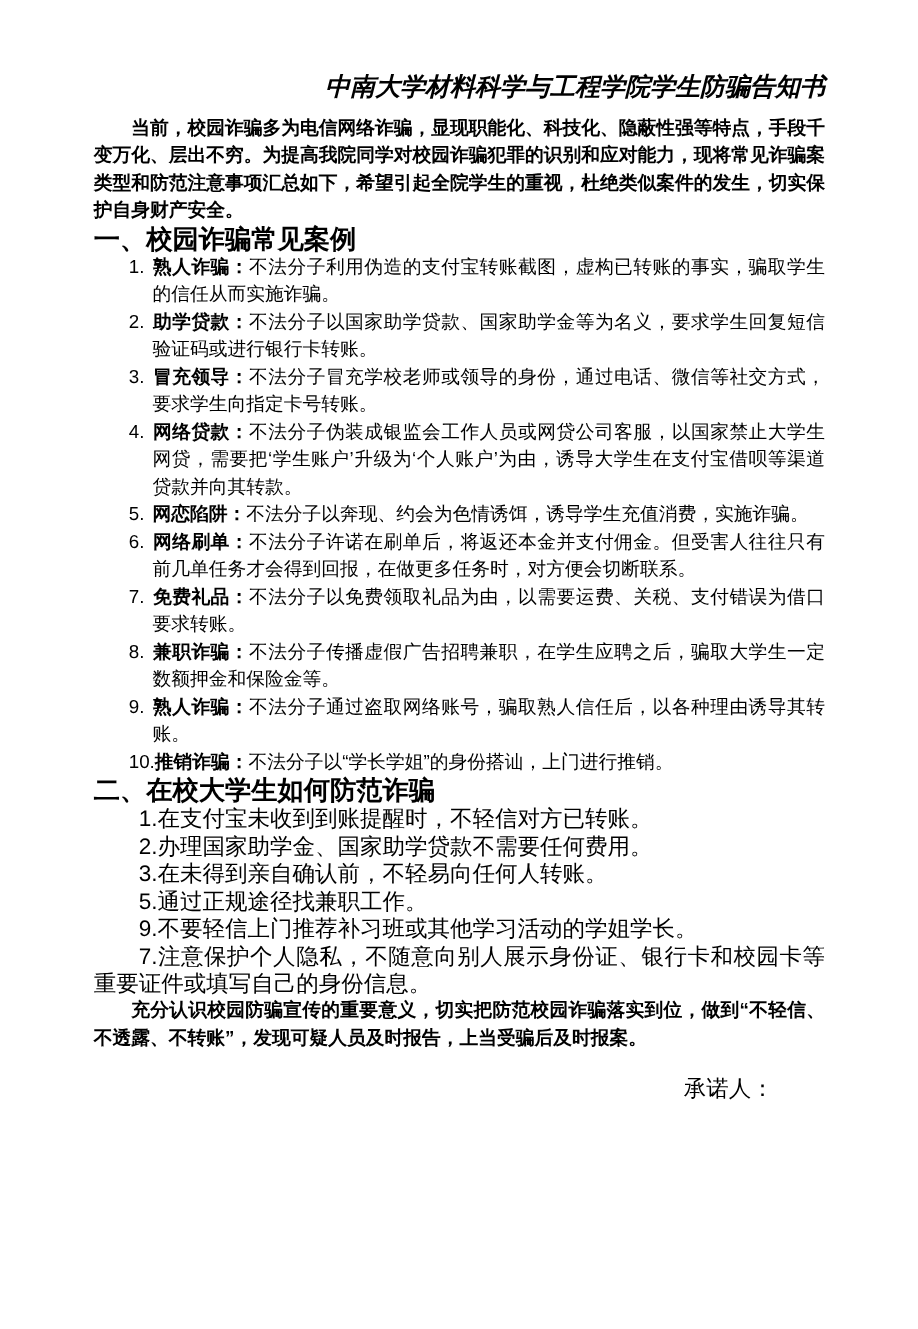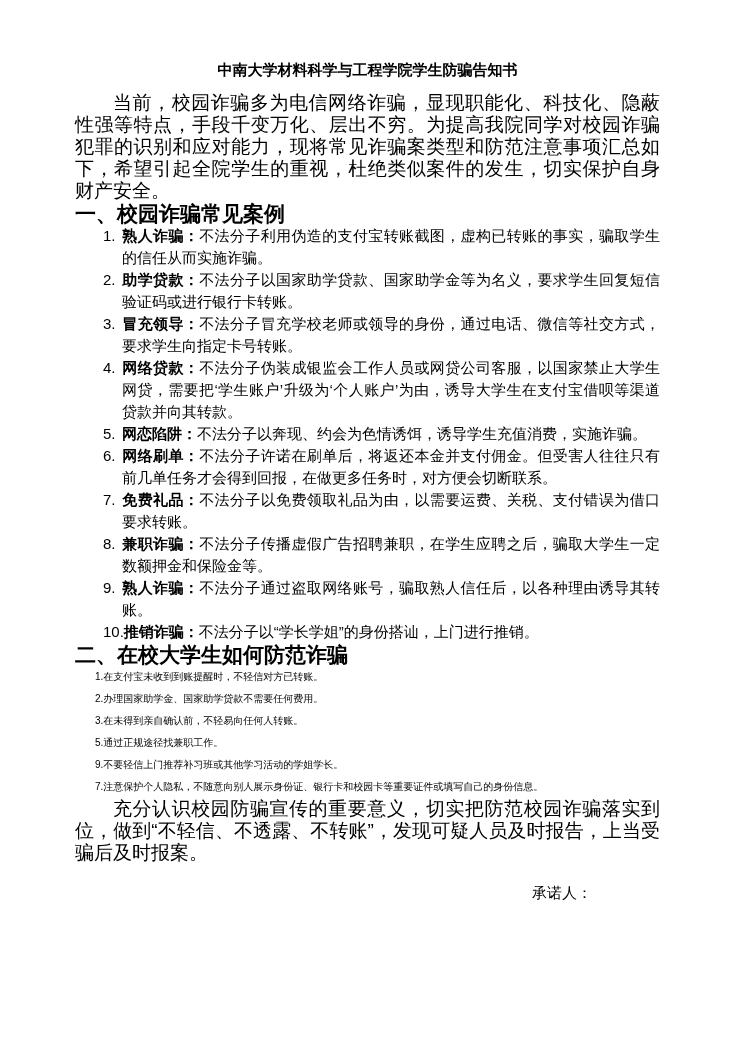--- a/index.html
+++ b/index.html
@@ -15,32 +15,34 @@
     font-family: "Liberation Sans", "DejaVu Sans", sans-serif;
   }
   .page {
     box-sizing: border-box;
     width: 734px;
     height: 1063px;
     padding: 56px 74px 0 75px;
     background: #ffffff;
   }
   .doc-title {
-    font-size: 15px;
+    font-size: 20px;
     font-weight: bold;
-    text-align: center;
+    text-align: right;
     line-height: 28px;
     margin: 0 0 8px 0;
+    font-style: italic;
   }
   .para {
-    font-size: 19px;
+    font-size: 15px;
     line-height: 22px;
     text-indent: 2em;
     margin: 0;
     text-align: justify;
+    font-weight: bold;
   }
   .sec-heading {
     font-size: 21px;
     font-weight: bold;
     line-height: 23px;
     margin: 0;
   }
   .case-list {
     margin: 0;
     padding: 0;
@@ -55,40 +57,40 @@
   }
   .case-num {
     display: inline-block;
     min-width: 19px;
     text-indent: 0;
   }
   .case-term {
     font-weight: bold;
   }
   .tip {
-    font-size: 10px;
+    font-size: 18px;
     line-height: 22px;
     text-indent: 2em;
     margin: 0;
     text-align: justify;
   }
   .pledge-heading {
     font-size: 15px;
     font-weight: bold;
     line-height: 22px;
     margin: 24px 0 0 0;
   }
   .sig-block {
     margin-top: 18px;
   }
   .sig-line {
-    font-size: 15px;
+    font-size: 18px;
     line-height: 22px;
     text-align: right;
-    margin-right: 68px;
+    margin-right: 41px;
   }
 </style>
 </head>
 <body>
 
 <div class="page">
 
   <h1 class="doc-title">中南大学材料科学与工程学院学生防骗告知书</h1>
 
   <p class="para">当前，校园诈骗多为电信网络诈骗，显现职能化、科技化、隐蔽性强等特点，手段千变万化、层出不穷。为提高我院同学对校园诈骗犯罪的识别和应对能力，现将常见诈骗案类型和防范注意事项汇总如下，希望引起全院学生的重视，杜绝类似案件的发生，切实保护自身财产安全。</p>

